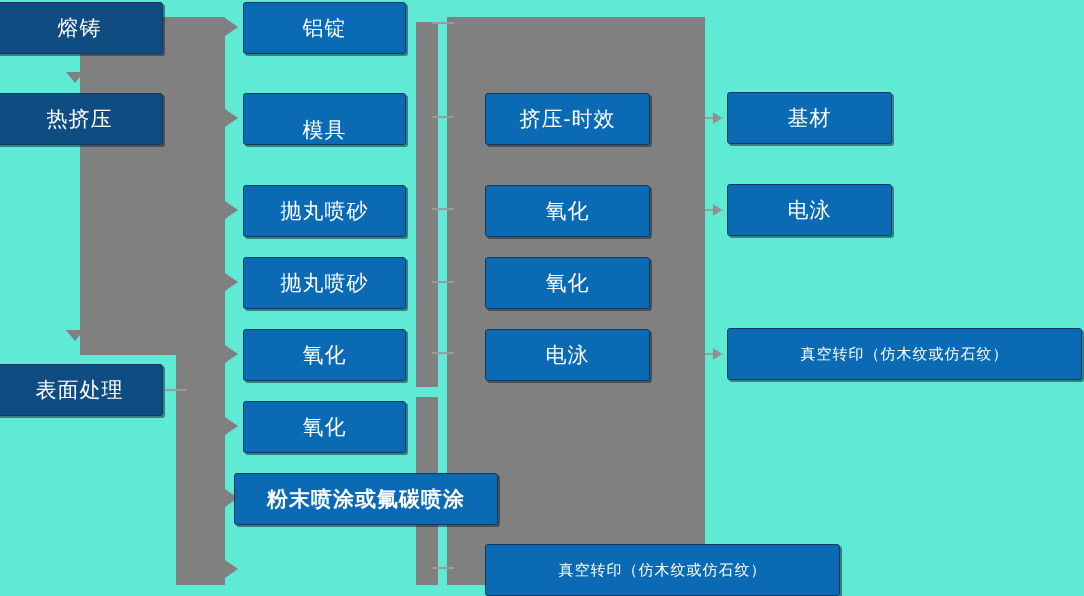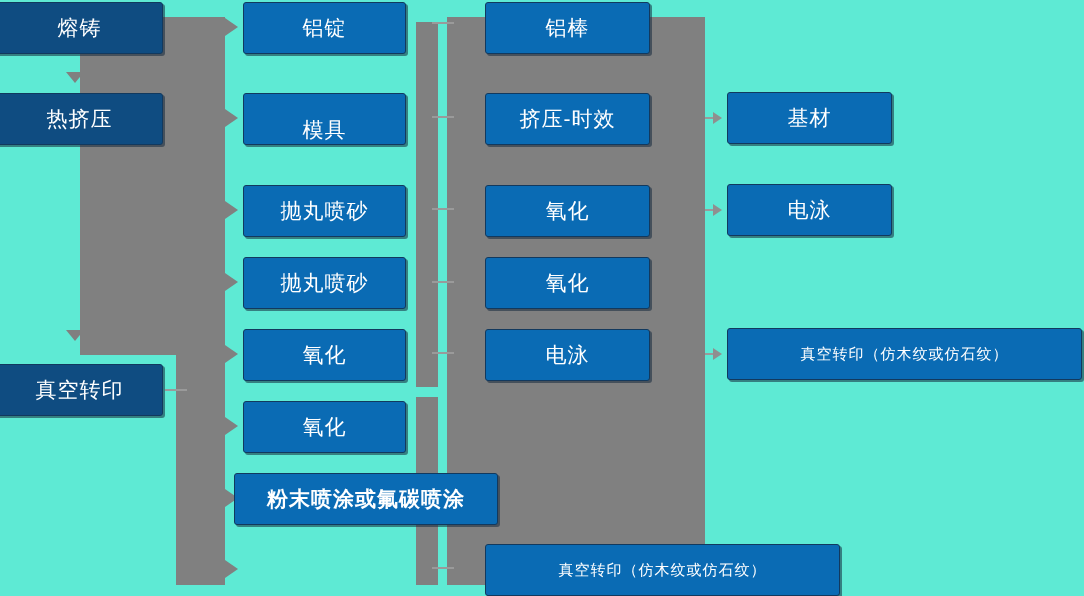--- a/index.html
+++ b/index.html
@@ -123,21 +123,21 @@
 
   <div class="box dark" style="left:-4px; top:2px; width:167px; height:52px;">
     <span>熔铸</span>
   </div>
 
   <div class="box dark" style="left:-4px; top:93px; width:167px; height:52px;">
     <span>热挤压</span>
   </div>
 
   <div class="box dark" style="left:-4px; top:364px; width:167px; height:52px;">
-    <span>真空转印</span>
+    <span>表面处理</span>
   </div>
 
   <div class="box mid" style="left:243px; top:2px; width:163px; height:52px;">
     <span>铝锭</span>
   </div>
 
   <div class="box mid" style="left:243px; top:93px; width:163px; height:52px;align-items:flex-end;">
     <span>模具</span>
   </div>
 
@@ -155,23 +155,20 @@
 
   <div class="box mid" style="left:243px; top:401px; width:163px; height:52px;">
     <span>氧化</span>
   </div>
 
   <div class="box mid" style="left:234px; top:473px; width:264px; height:52px;font-weight:bold;">
     <span>粉末喷涂或氟碳喷涂</span>
   </div>
 
 
-  <div class="box mid" style="left:485px; top:2px; width:165px; height:52px;">
-    <span>铝棒</span>
-  </div>
 
   <div class="box mid" style="left:485px; top:93px; width:165px; height:52px;">
     <span>挤压-时效</span>
   </div>
 
   <div class="box mid" style="left:485px; top:185px; width:165px; height:52px;">
     <span>氧化</span>
   </div>
 
   <div class="box mid" style="left:485px; top:257px; width:165px; height:52px;">

